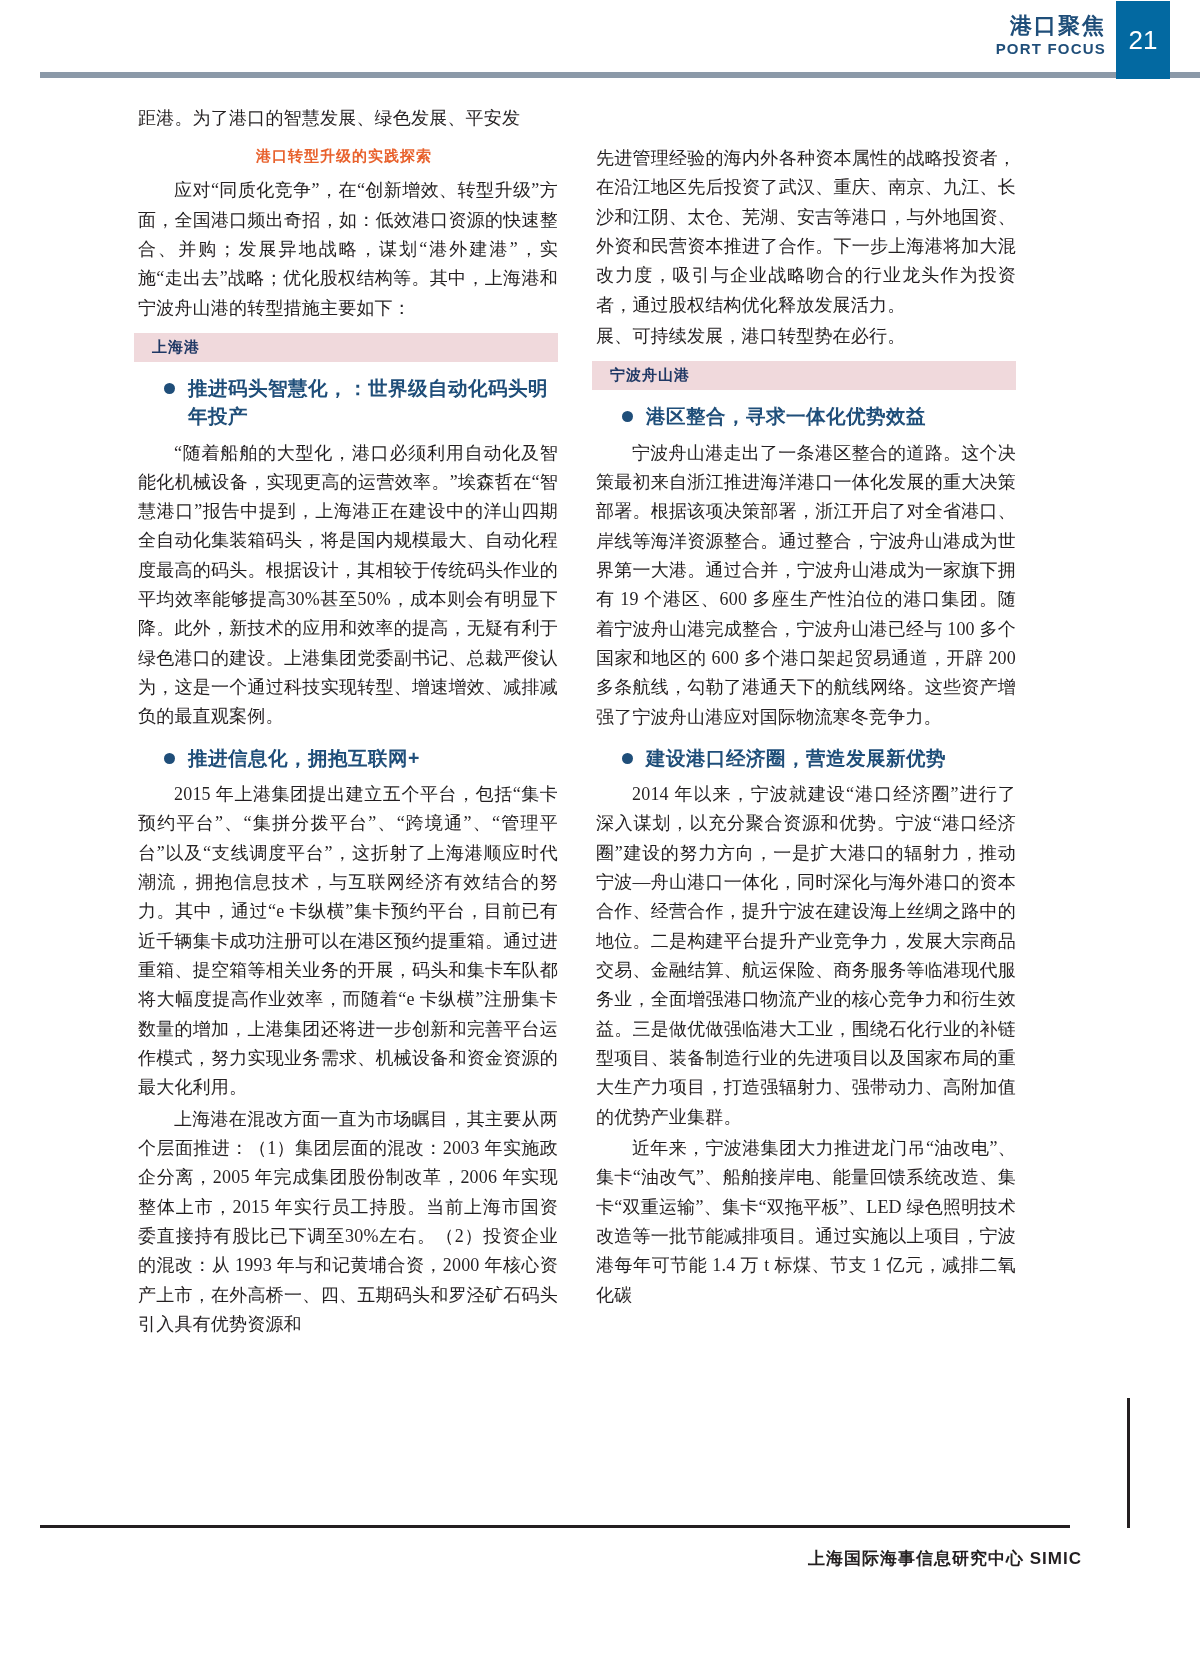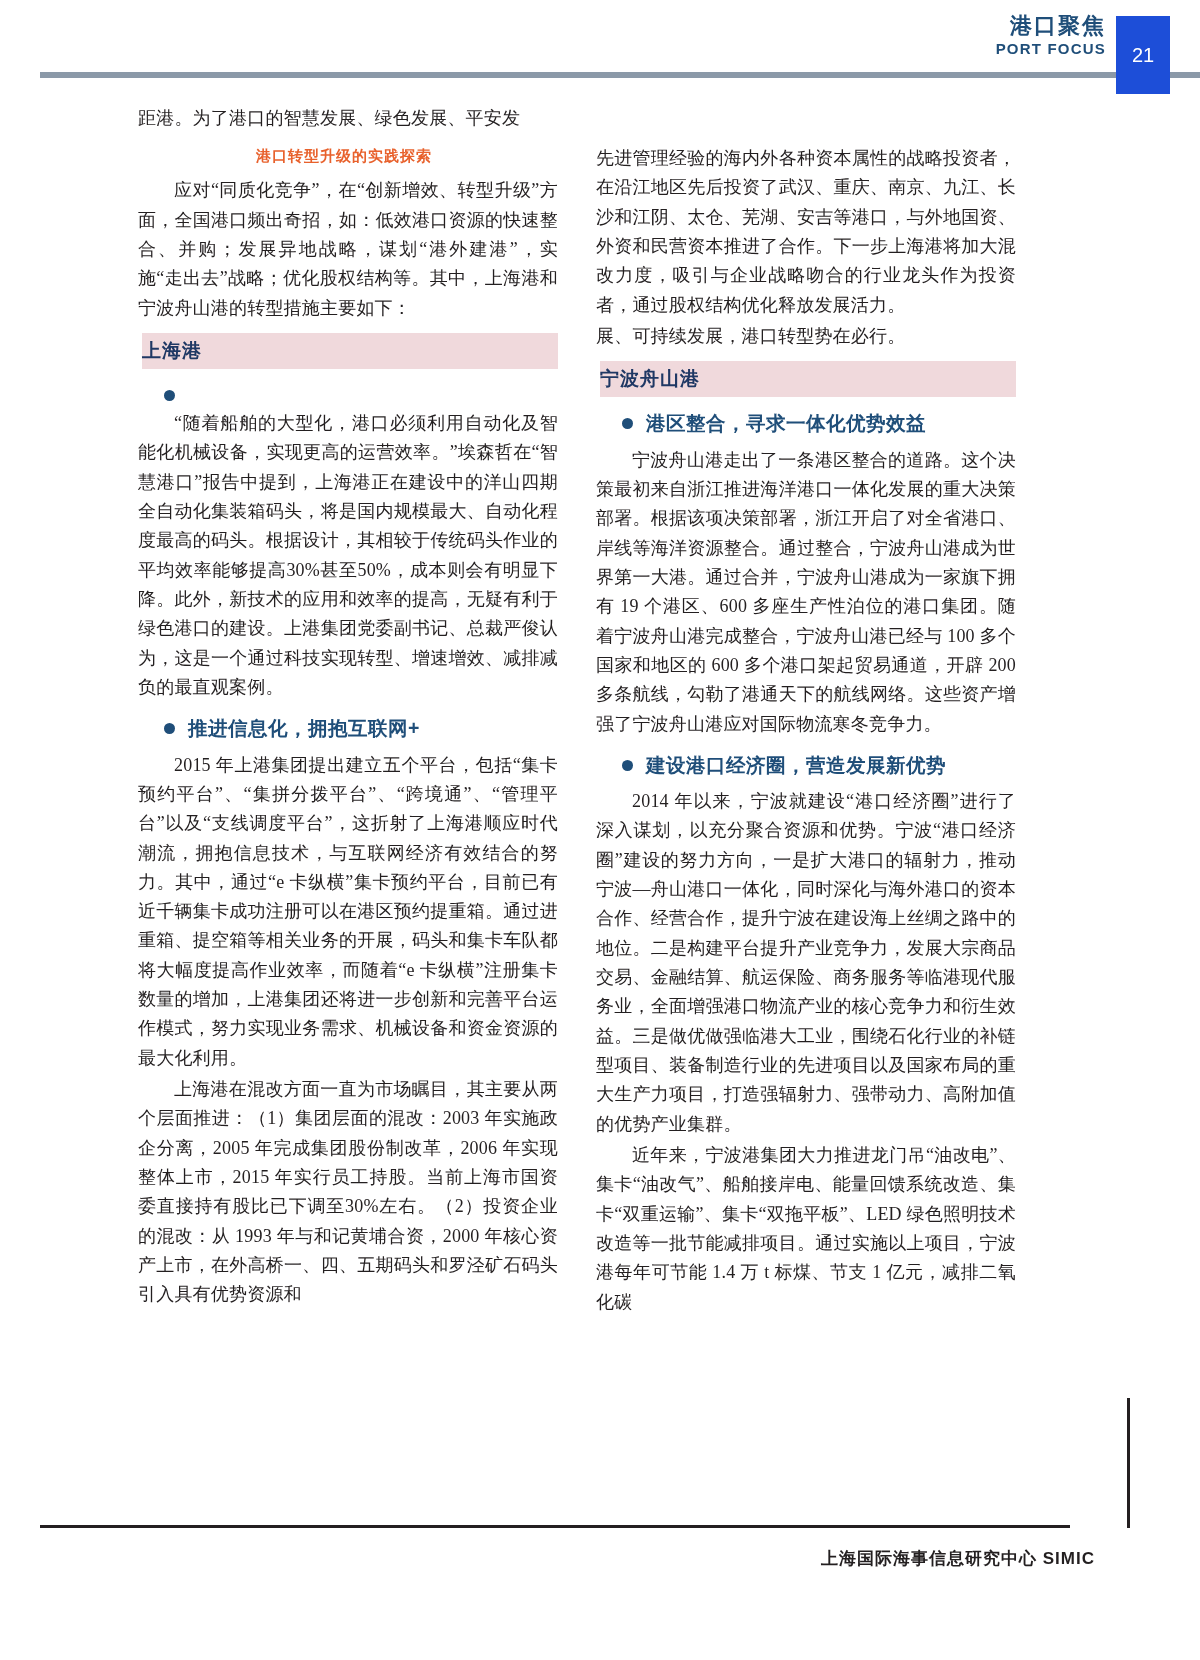--- a/index.html
+++ b/index.html
@@ -46,27 +46,27 @@
     font-family: "Liberation Sans", sans-serif;
     font-weight: bold;
     font-size: 15px;
     color: #1f4e79;
     letter-spacing: 1.2px;
     margin-top: 4px;
   }
   .page-num-box {
     position: absolute;
     right: 30px;
-    top: 16px;
+    top: 1px;
     width: 54px;
     height: 78px;
-    background: #1d4ed8;
+    background: #0369a1;
     color: #ffffff;
     font-family: "Liberation Sans", sans-serif;
-    font-size: 20px;
+    font-size: 26px;
     display: flex;
     align-items: center;
     justify-content: center;
   }
 
   
   .content {
     position: absolute;
     top: 104px;
     left: 130px;
@@ -102,23 +102,23 @@
     margin: 14px 0 10px 0;
     letter-spacing: 1px;
   }
 
   
   .port-band {
     background: #f0d9dc;
     color: #1f3864;
     font-family: "Liberation Sans", sans-serif;
     font-weight: bold;
-    font-size: 19px;
-    padding: 5px 0;
-    margin: 10px 0 8px 12px;
+    font-size: 15px;
+    padding: 5px 18px;
+    margin: 10px 0 8px 4px;
     letter-spacing: 1px;
   }
 
   
   .bullet-head {
     display: flex;
     align-items: flex-start;
     margin: 12px 0 8px 0;
     padding-left: 34px;
   }
@@ -152,21 +152,21 @@
   .footer-vert {
     position: absolute;
     right: 70px;
     bottom: 132px;
     width: 3px;
     height: 130px;
     background: #231f20;
   }
   .footer-text {
     position: absolute;
-    right: 105px;
+    right: 118px;
     bottom: 90px;
     font-family: "Liberation Sans", sans-serif;
     font-weight: bold;
     font-size: 17px;
     color: #231f20;
     letter-spacing: 1px;
   }
 </style>
 </head>
 <body>
@@ -186,20 +186,21 @@
     <p>距港。为了港口的智慧发展、绿色发展、平安发</p>
 
     <div class="section-title">港口转型升级的实践探索</div>
 
     <p class="indent">应对“同质化竞争”，在“创新增效、转型升级”方面，全国港口频出奇招，如：低效港口资源的快速整合、并购；发展异地战略，谋划“港外建港”，实施“走出去”战略；优化股权结构等。其中，上海港和宁波舟山港的转型措施主要如下：</p>
 
     <div class="port-band">上海港</div>
 
     <div class="bullet-head">
       <span class="bullet-dot"></span>
+      <span class="bullet-text">推进码头智慧化，：世界级自动化码头明年投产</span>
     </div>
     <p class="indent">“随着船舶的大型化，港口必须利用自动化及智能化机械设备，实现更高的运营效率。”埃森哲在“智慧港口”报告中提到，上海港正在建设中的洋山四期全自动化集装箱码头，将是国内规模最大、自动化程度最高的码头。根据设计，其相较于传统码头作业的平均效率能够提高30%甚至50%，成本则会有明显下降。此外，新技术的应用和效率的提高，无疑有利于绿色港口的建设。上港集团党委副书记、总裁严俊认为，这是一个通过科技实现转型、增速增效、减排减负的最直观案例。</p>
 
     <div class="bullet-head">
       <span class="bullet-dot"></span>
       <span class="bullet-text">推进信息化，拥抱互联网+</span>
     </div>
     <p class="indent">2015 年上港集团提出建立五个平台，包括“集卡预约平台”、“集拼分拨平台”、“跨境通”、“管理平台”以及“支线调度平台”，这折射了上海港顺应时代潮流，拥抱信息技术，与互联网经济有效结合的努力。其中，通过“e 卡纵横”集卡预约平台，目前已有近千辆集卡成功注册可以在港区预约提重箱。通过进重箱、提空箱等相关业务的开展，码头和集卡车队都将大幅度提高作业效率，而随着“e 卡纵横”注册集卡数量的增加，上港集团还将进一步创新和完善平台运作模式，努力实现业务需求、机械设备和资金资源的最大化利用。</p>
 
     <p class="indent">上海港在混改方面一直为市场瞩目，其主要从两个层面推进：（1）集团层面的混改：2003 年实施政企分离，2005 年完成集团股份制改革，2006 年实现整体上市，2015 年实行员工持股。当前上海市国资委直接持有股比已下调至30%左右。（2）投资企业的混改：从 1993 年与和记黄埔合资，2000 年核心资产上市，在外高桥一、四、五期码头和罗泾矿石码头引入具有优势资源和</p>

